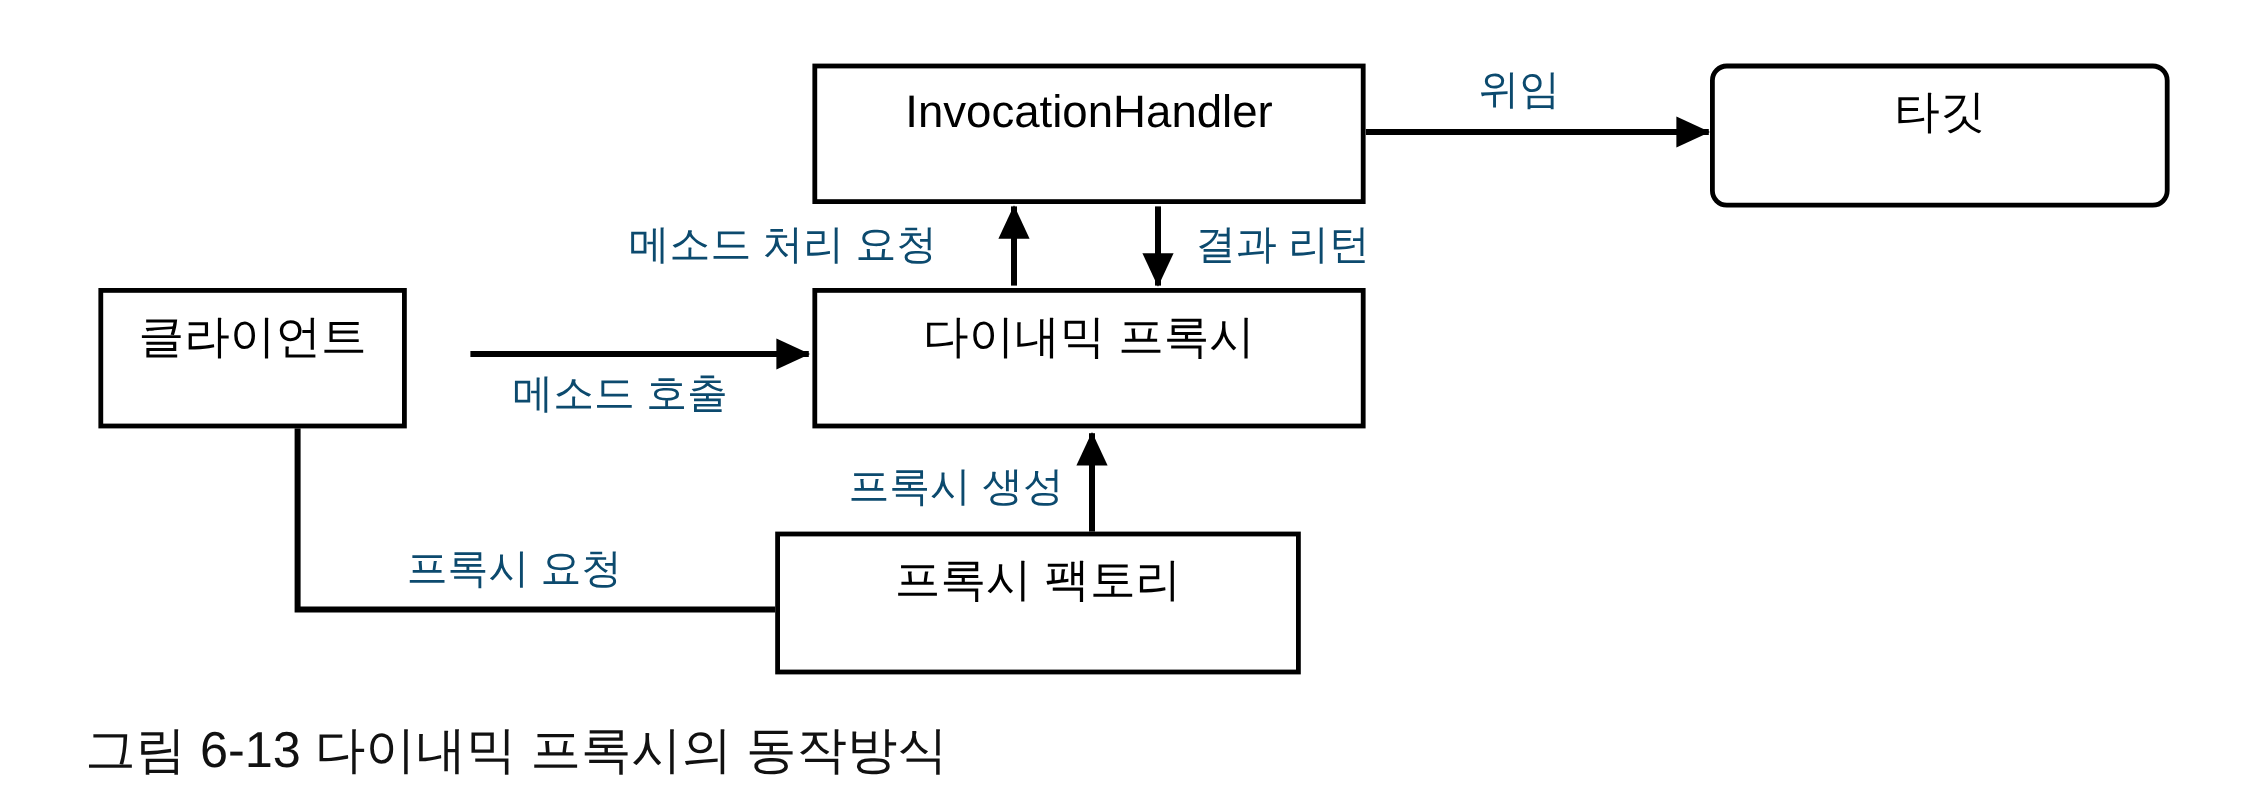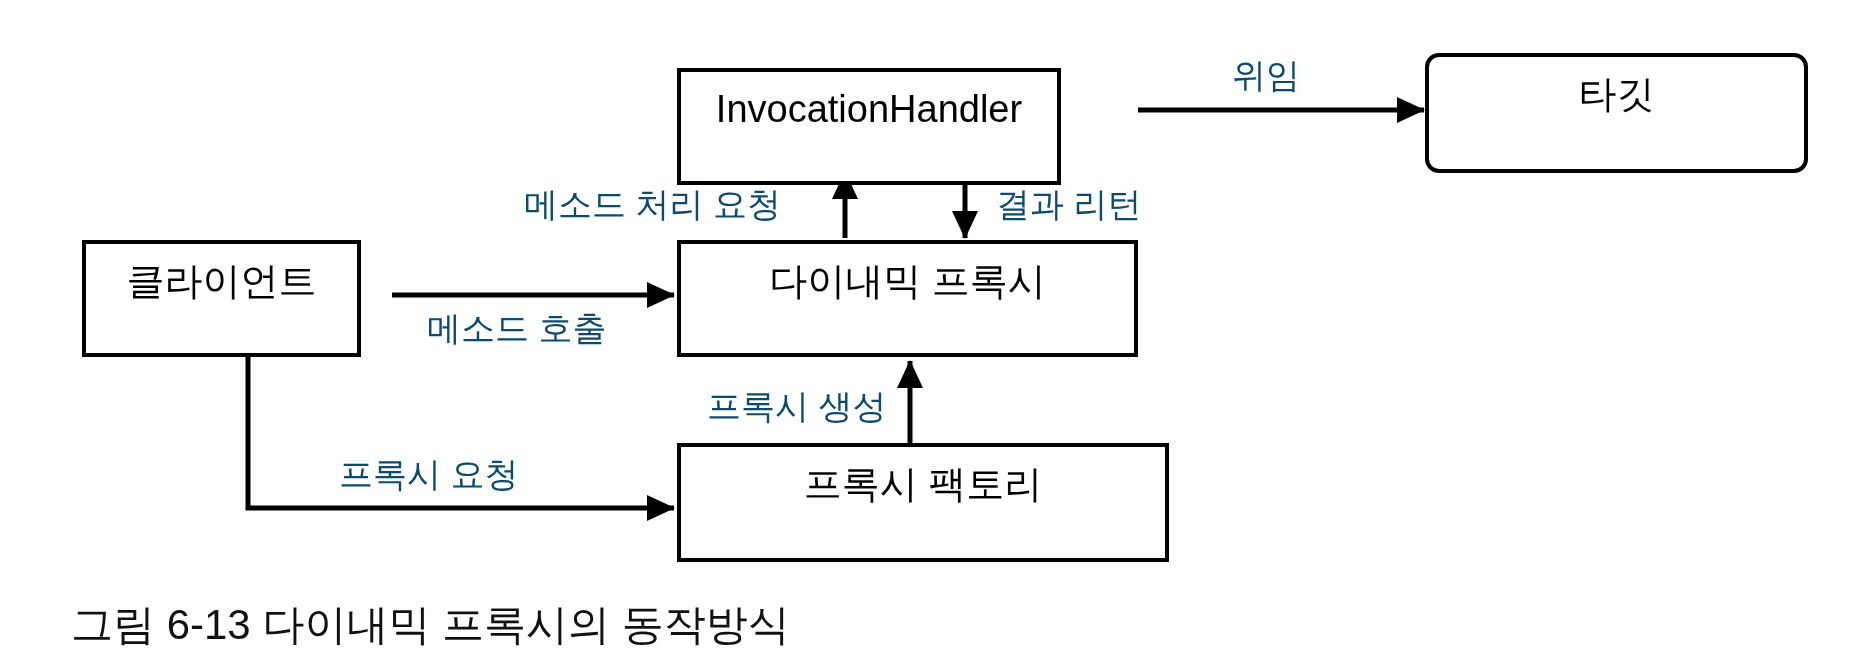--- a/index.html
+++ b/index.html
@@ -30,25 +30,25 @@
     background: #ffffff;
     display: flex;
     justify-content: center;
     align-items: flex-start;
     padding-top: 17px;
     font-size: 38px;
     line-height: 1.1;
     white-space: nowrap;
     color: #000000;
   }
-  .node-invocation-handler { left: 677px; top: 68px;  width: 384px; height: 117px; }
+  .node-invocation-handler { left: 677px; top: 53px;  width: 461px; height: 117px; }
   .node-target             { left: 1425px; top: 53px; width: 383px; height: 120px; border-radius: 14px; }
-  .node-client             { left: 82px;  top: 240px; width: 279px; height: 117px; }
+  .node-client             { left: 82px;  top: 240px; width: 257px; height: 117px; }
   .node-dynamic-proxy      { left: 677px; top: 240px; width: 461px; height: 117px; }
-  .node-proxy-factory      { left: 677px; top: 443px; width: 492px; height: 119px; }
+  .node-proxy-factory      { left: 646px; top: 443px; width: 438px; height: 119px; }
 
   .edge-label {
     position: absolute;
     font-size: 34px;
     line-height: 1.1;
     white-space: nowrap;
     color: #0c4a6e;
   }
   .label-delegation      { left: 1232px; top: 57px; }
   .label-method-process  { left: 524px;  top: 186px; }

